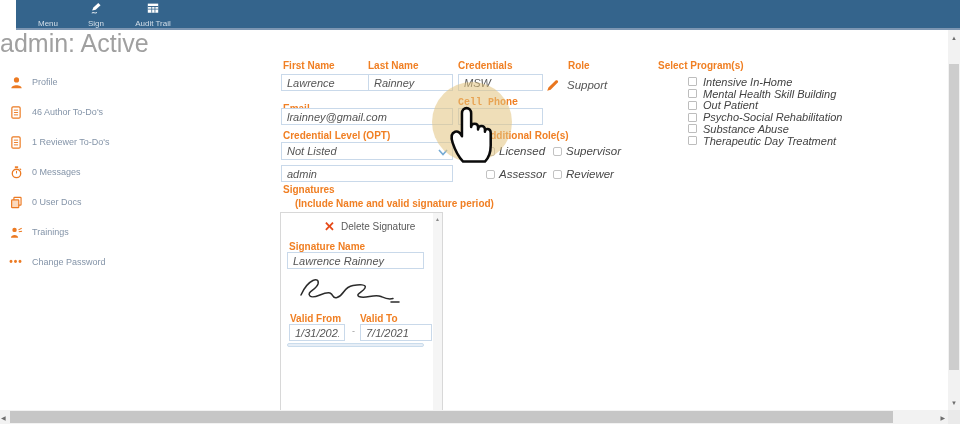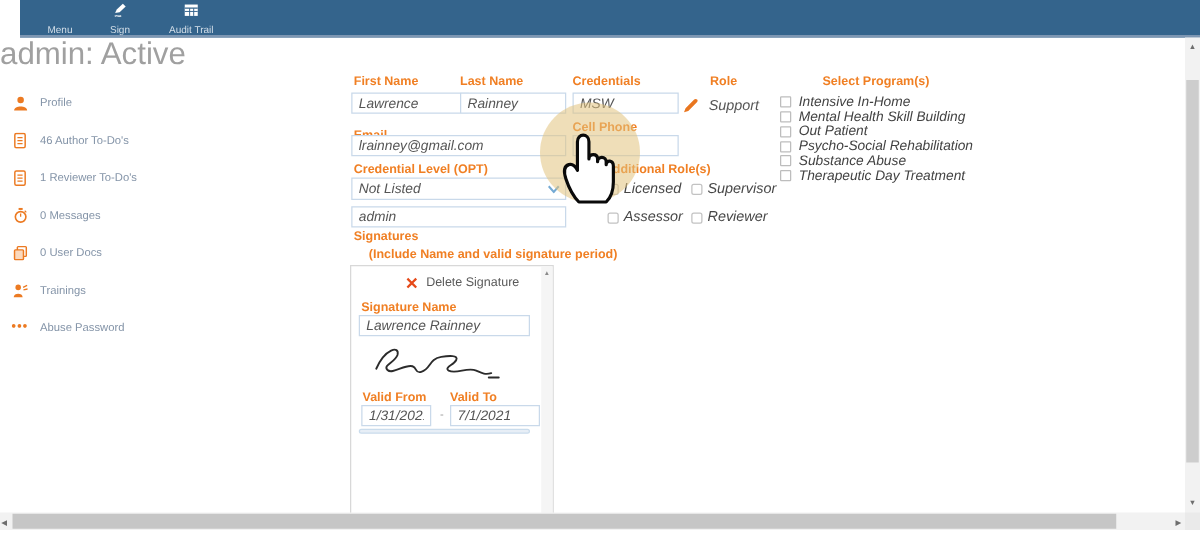--- a/index.html
+++ b/index.html
@@ -46,21 +46,21 @@
                         font-size:5px; color:#8a8a8a; line-height:6px; }
   .del-row { position:absolute; left:43px; top:7px; display:flex; align-items:center; cursor:pointer; }
   .del-x { color:#e64a19; font-size:13px; font-weight:bold; line-height:13px; }
   .del-label { font-size:10px; color:#5a5a5a; margin-left:6px; white-space:nowrap; }
   .sig-scribble { position:absolute; left:14px; top:59px; }
   .mini-hscroll { position:absolute; left:6px; top:130px; width:137px; height:4px;
                   background:#e7eef6; border:1px solid #cadcec; border-radius:2px; }
   .dash-sep { position:absolute; left:71px; top:113px; font-size:9px; color:#9a9a9a; }
 
   
-  .prog-list { position:absolute; left:624px; top:76px; }
+  .prog-list { position:absolute; left:688px; top:76px; }
   .prog-row { display:flex; align-items:center; height:11.75px; cursor:pointer; }
   .prog-row .cbbox { width:9px; height:9px; border:1px solid #bdbdbd; border-radius:1px; }
   .prog-row .plabel { font-style:italic; font-size:11px; color:#424242; margin-left:6px; white-space:nowrap; }
 
   
   .click-circle { position:absolute; left:432px; top:82px; width:80px; height:80px; border-radius:50%;
                   background:rgba(226,195,125,0.55); z-index:40; pointer-events:none; }
   .hand-cursor { position:absolute; left:447px; top:103px; z-index:41; pointer-events:none; }
 
   
@@ -169,40 +169,40 @@
       <svg width="13" height="13" viewBox="0 0 20 20">
           <circle cx="7" cy="6" r="3.4" fill="#ec7a22"></circle>
           <path d="M1.5 18 C1.5 12.5 12.5 12.5 12.5 18 Z" fill="#ec7a22"></path>
           <path d="M13 6 L18 3.5 M13.5 9 L18.5 8" stroke="#ec7a22" stroke-width="1.6"></path>
         </svg>
     </span>
     <span class="s-label">Trainings</span>
   </div>
   <div class="side-item" style="top:255px;">
     <span class="s-icon dots-glyph">•••</span>
-    <span class="s-label">Abuse Password</span>
+    <span class="s-label">Change Password</span>
   </div>
 
   <div class="flabel" style="left:283px; top:60px;">First Name</div>
   <input class="tinput" style="left: 281px; top: 74px; width: 94px;" value="Lawrence">
   <div class="flabel" style="left:368px; top:60px;">Last Name</div>
   <input class="tinput" style="left: 368px; top: 74px; width: 85px;" value="Rainney">
   <div class="flabel" style="left:458px; top:60px;">Credentials</div>
   <input class="tinput" style="left: 458px; top: 74px; width: 85px;" value="MSW">
   <div class="flabel" style="left:568px; top:60px;">Role</div>
   <span style="position:absolute; left:546px; top:78px;">
     <svg width="13" height="13" viewBox="0 0 16 16">
         <path d="M1.5 14.5 L3 10.5 L11.5 2 C12.3 1.2 13.6 1.2 14.4 2 C15.2 2.8 15 3.9 14.2 4.7 L5.7 13.2 Z" fill="#e9761f"></path>
       </svg>
   </span>
   <div class="roleval" style="left:567px; top:79px;">Support</div>
 
   <div class="flabel" style="left:283px; top:103px;">Email</div>
   <input class="tinput" style="left: 281px; top: 108px; width: 172px;" value="lrainney@gmail.com">
-  <div class="flabel" style="left:458px; top:97px;">Cell Phone</div>
+  <div class="flabel" style="left:458px; top:97px;font-family:Liberation Mono, monospace;">Cell Phone</div>
   <input class="tinput" style="left: 458px; top: 108px; width: 85px;" value="">
 
   <div class="flabel" style="left:283px; top:130px;">Credential Level (OPT)</div>
   <div class="fakeselect" style="left:281px; top:142px; width:172px;">
     <span class="selval">Not Listed</span>
     <span>
       <svg width="10" height="8" viewBox="0 0 10 8">
           <polyline points="1,2 5,6.5 9,2" fill="none" stroke="#74aad4" stroke-width="1.6"></polyline>
         </svg>
     </span>

